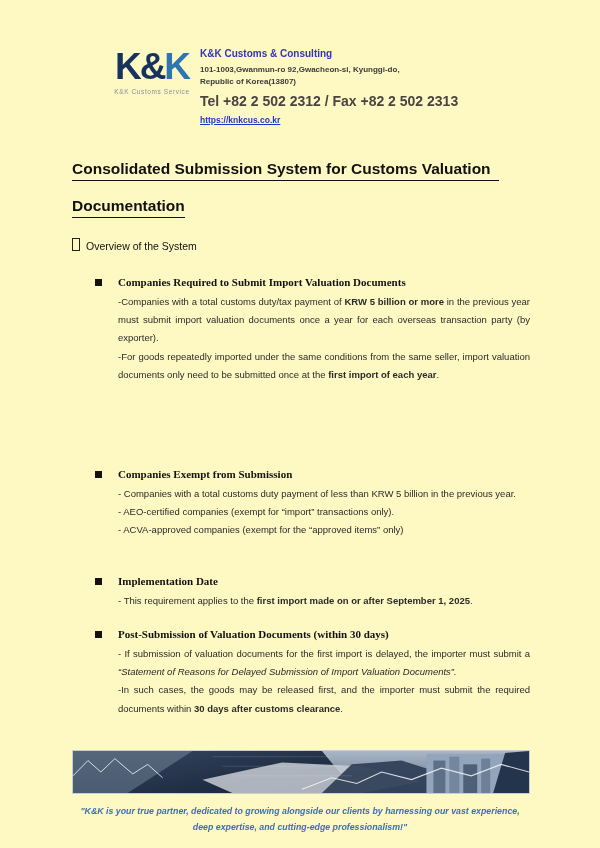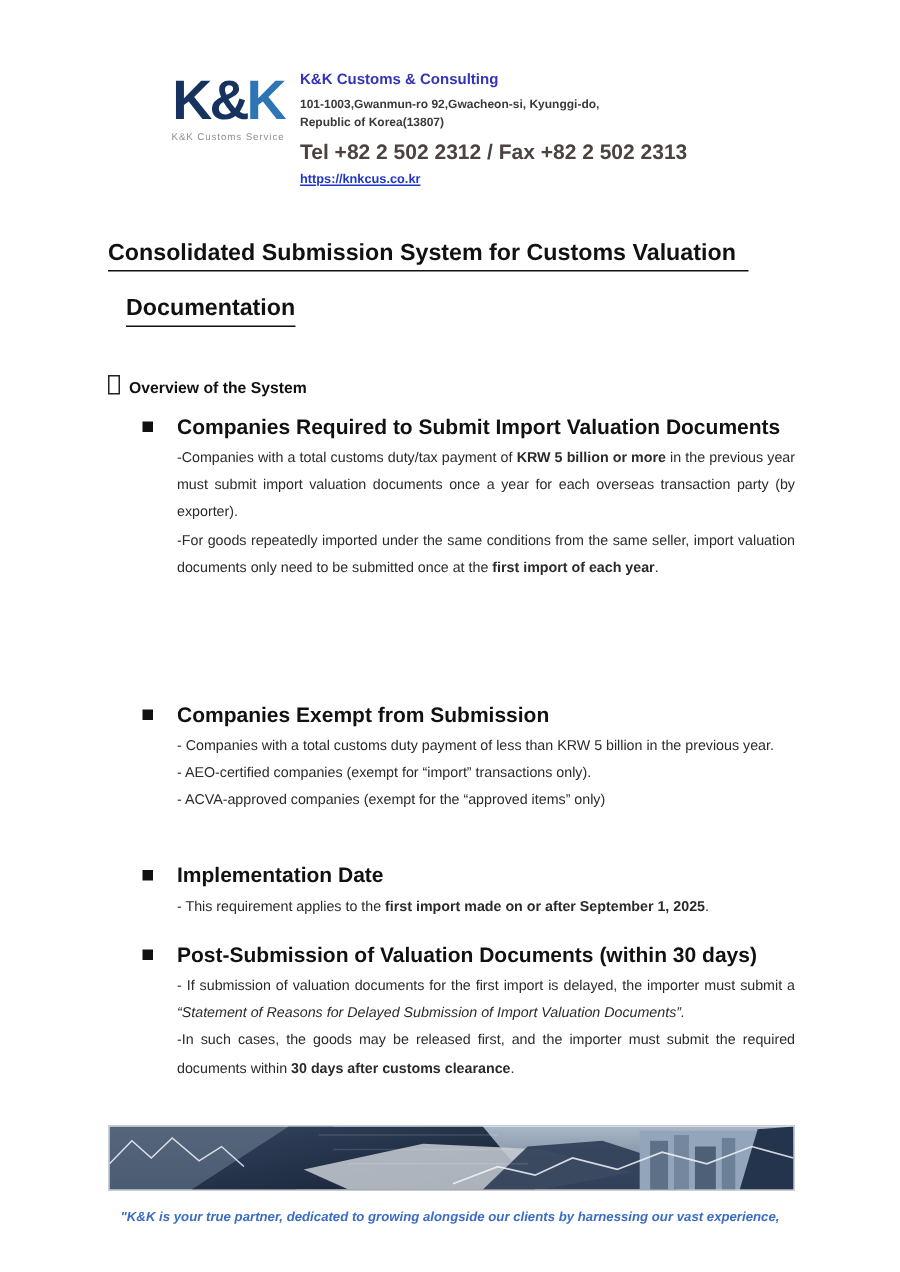--- a/index.html
+++ b/index.html
@@ -1,46 +1,46 @@
 <!DOCTYPE html>
 <html><head>
 <meta charset="utf-8">
 <style>
   html,body{margin:0;padding:0;background:#e8e8e8;}
   .page{
-    position:relative;width:600px;height:848px;background:#ffffff;
+    position:relative;width:600px;height:848px;background:#fef9c3;
     margin:0 auto;overflow:hidden;
     font-family:"Liberation Sans","DejaVu Sans",sans-serif;
     color:#262626;
   }
   
   .header{position:absolute;top:44px;left:78px;width:452px;}
   .logo-block{position:absolute;top:4px;left:14px;width:120px;text-align:center;}
   .logo-text{font-size:37px;font-weight:800;letter-spacing:-2px;line-height:1;color:#16325f;}
   .logo-text .k2{color:#2e75b6;}
   .logo-sub{font-size:6.5px;color:#8a8f96;letter-spacing:.6px;margin-top:3px;white-space:nowrap;}
   .company-info{position:absolute;top:4px;left:122px;width:280px;}
   .company-name{font-size:10px;font-weight:bold;color:#3434b8;margin-bottom:5px;}
   .addr{font-size:8px;color:#3a3a3a;line-height:12px;font-weight:bold;}
   .telfax{font-size:14px;font-weight:bold;color:#4b4340;margin-top:5px;}
   .website{font-size:8.5px;font-weight:bold;color:#2036c8;text-decoration:underline;margin-top:3px;display:inline-block;}
   
   .doc-title{position:absolute;left:72px;width:470px;font-size:15.5px;font-weight:bold;color:#111;white-space:nowrap;}
   .doc-title .u{display:inline-block;border-bottom:1.6px solid #111;padding-bottom:2px;text-align:center;}
   .t1{top:160px;}
-  .t2{top:197px;margin-left:12px;}
+  .t2{top:197px;}
   .t1 .u{padding-right:8px;}
   
-  .overview{position:absolute;top:250px;left:72px;font-size:10.5px;font-weight:bold;color:#111;}
+  .overview{position:absolute;top:238px;left:72px;font-size:10.5px;font-weight:normal;color:#111;}
   .ov-marker{display:inline-block;width:6px;height:11px;border:1.2px solid #222;margin-right:6px;vertical-align:-1px;}
   
   .section{position:absolute;left:95px;width:435px;}
   .sec-head{display:flex;align-items:baseline;margin-bottom:5px;}
   .bullet{width:7px;height:7px;background:#111;flex:0 0 7px;margin-right:16px;align-self:center;}
-  .sec-title{font-size:14px;font-weight:bold;color:#111;}
+  .sec-title{font-size:11px;font-weight:bold;color:#111;font-family:Liberation Serif, serif;}
   .sec-body{margin-left:23px;width:412px;}
   .sec-body p{margin:0;font-size:9.5px;line-height:18.2px;text-align:justify;color:#2a2a2a;}
   .b{font-weight:bold;}
   .i{font-style:italic;}
   
   .banner{position:absolute;top:750px;left:72px;width:458px;height:44px;border:1px solid #c9ced6;box-sizing:border-box;}
   .banner svg{display:block;width:100%;height:100%;}
   .quote{position:absolute;top:803px;left:0;width:600px;text-align:center;
          font-size:8.8px;font-style:italic;font-weight:600;color:#3b6cc5;line-height:16px;}
 </style>
@@ -142,15 +142,16 @@
       <g stroke="#ffffff" opacity="0.12" stroke-width="1">
         <line x1="140" y1="6" x2="260" y2="6"></line>
         <line x1="150" y1="16" x2="270" y2="16"></line>
         <line x1="160" y1="26" x2="280" y2="26"></line>
       </g>
     </svg>
   </div>
 
   <div class="quote">
     <div>"K&amp;K is your true partner, dedicated to growing alongside our clients by harnessing our vast experience,</div>
+    <div>deep expertise, and cutting-edge professionalism!"</div>
   </div>
 
 </div>
 
 </body></html>

